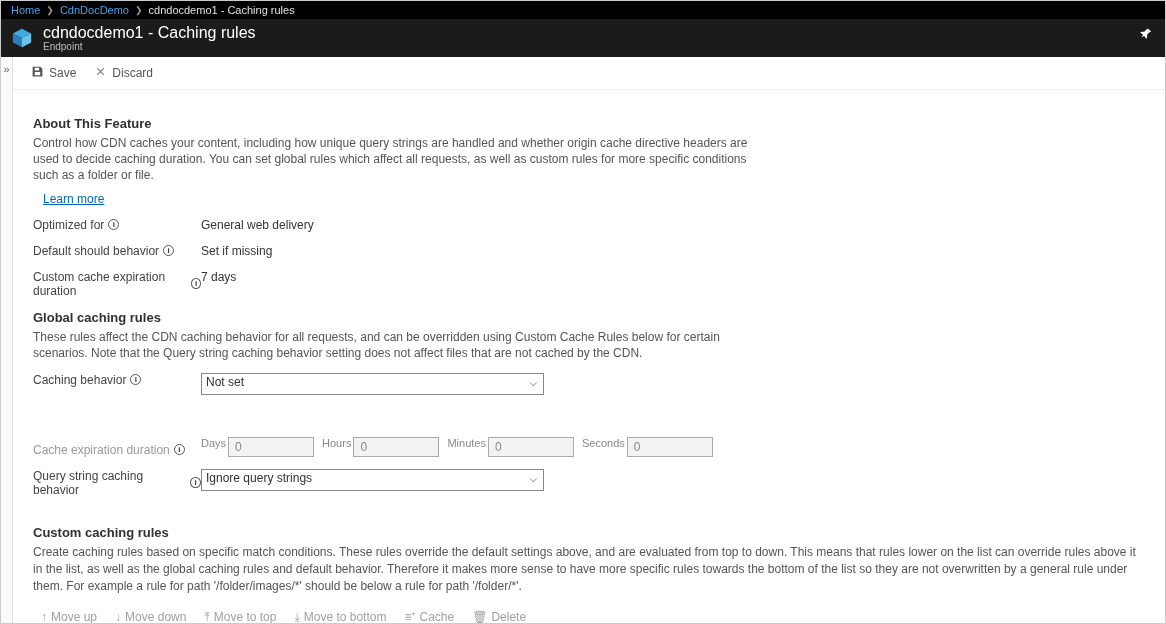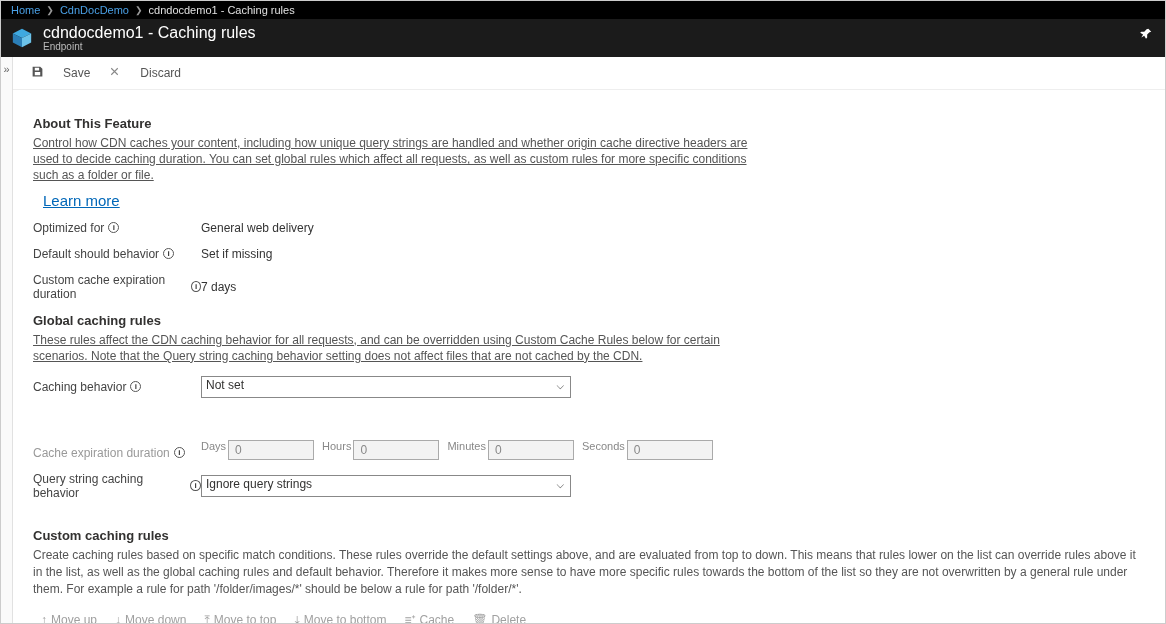--- a/index.html
+++ b/index.html
@@ -14,35 +14,35 @@
 .cube svg { width: 22px; height: 22px; }
 .header-title { font-size: 16px; font-weight: 400; line-height: 1.1; }
 .header-sub { font-size: 10px; color: #bbb; margin-top: -1px; }
 .pin { position: absolute; right: 12px; top: 8px; color: #fff; font-size: 14px; }
 
 .layout { display: flex; height: calc(100% - 56px); }
 .left-gutter { width: 12px; border-right: 1px solid #e1e1e1; background: #fafafa; display: flex; align-items: flex-start; justify-content: center; padding-top: 6px; color: #666; font-size: 11px; }
 .main { flex: 1; overflow: auto; padding: 0 0 20px 0; }
 
 .toolbar { display: flex; gap: 18px; padding: 8px 18px; border-bottom: 1px solid #eee; align-items: center; }
-.toolbar .tb-item { display: flex; gap: 19px; align-items: center; color: #555; font-size: 12px; cursor: pointer; }
+.toolbar .tb-item { display: flex; gap: 5px; align-items: center; color: #555; font-size: 12px; cursor: pointer; }
 .toolbar .tb-item svg { width: 13px; height: 13px; }
 
 .content { padding: 14px 20px 14px 20px; }
 h3.section { font-size: 13px; font-weight: 700; margin: 12px 0 4px; }
-p.desc { font-size: 12px; color: #555; line-height: 1.35; max-width: 720px; text-decoration: underline; }
-.learn { color: #0067b8; font-size: 15px; margin: 8px 0 0 10px; display: inline-block; }
-
-.kv-row { display: flex; align-items: center; margin: 12px 0; font-size: 12px; }
+p.desc { font-size: 12px; color: #555; line-height: 1.35; max-width: 720px; }
+.learn { color: #0067b8; font-size: 12px; margin: 8px 0 0 10px; display: inline-block; }
+
+.kv-row { display: flex; align-items: flex-start; margin: 12px 0; font-size: 12px; }
 .kv-label { width: 168px; color: #444; display: flex; align-items: center; gap: 4px; }
 .info-icn { width: 11px; height: 11px; border: 1px solid #555; border-radius: 50%; display: inline-flex; align-items: center; justify-content: center; font-size: 8px; font-weight: bold; color:#333; line-height:1; }
 .kv-val { color: #333; }
 
 .select { width: 370px; height: 22px; border: 1px solid #888; font-size: 12px; padding: 1px 4px; background: #fff; position: relative; }
-.select.wide { width: 370px; }
+.select.wide { width: 343px; }
 .select .caret { position: absolute; right: 6px; top: 3px; font-size: 10px; color: #555; }
 
 .dur-group { display: flex; gap: 8px; }
 .dur-col { display: flex; flex-direction: row; gap: 2px; }
 .dur-col label { font-size: 11px; color: #888; }
 .dur-col input { width: 86px; height: 20px; border: 1px solid #aaa; background: #f3f3f3; padding: 1px 6px; font-size: 12px; color: #888; }
 
 .rules-bar { display: flex; gap: 18px; padding: 14px 8px 10px; align-items: center; }
 .rules-bar .ritem { display: flex; gap: 4px; align-items: center; color: #a0a0a0; font-size: 12px; }
 

